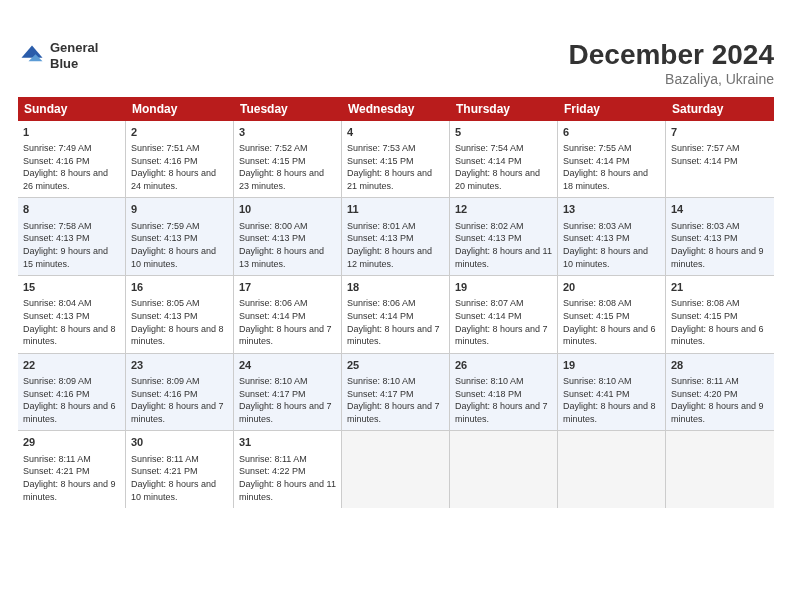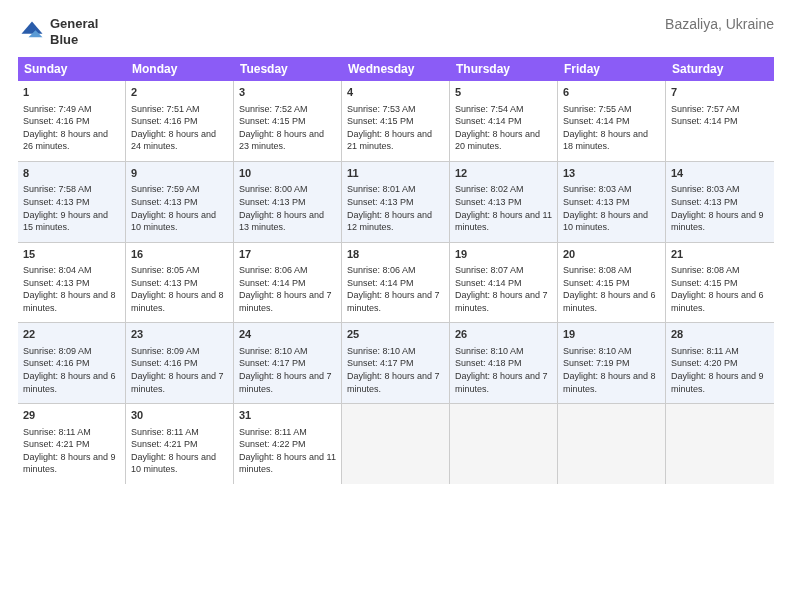--- a/index.html
+++ b/index.html
@@ -9,20 +9,21 @@
       width: 792px;
       height: 612px;
       overflow: hidden;
     }
     .page {
       width: 792px;
       height: 496px;
       padding: 16px 18px 12px 18px;
       display: flex;
       flex-direction: column;
+      margin-top: 24px;
     }
     .header {
       display: flex;
       justify-content: space-between;
       align-items: flex-start;
       margin-bottom: 10px;
     }
     .logo {
       display: flex;
       align-items: center;
@@ -52,21 +53,21 @@
       color: #737373;
     }
     .calendar {
       flex: 1;
       display: flex;
       flex-direction: column;
     }
     .cal-header {
       display: grid;
       grid-template-columns: repeat(7, 1fr);
-      background: #8b5cf6;
+      background: #b91c1c;
     }
     .cal-header-cell {
       color: #fff;
       font-size: 12px;
       font-weight: bold;
       padding: 5px 6px;
       text-align: left;
     }
     .cal-body {
       display: flex;
@@ -116,20 +117,21 @@
       <svg class="logo-icon" viewBox="0 0 32 32">
         <polygon points="16,4 28,18 4,18" fill="#2a5caa"></polygon>
         <polygon points="20,14 28,22 12,22" fill="#5b9bd5"></polygon>
       </svg>
       <div class="logo-text">
         <div>General</div>
         <div>Blue</div>
       </div>
     </div>
     <div class="title-block">
+      <div class="main-title">December 2024</div>
       <div class="subtitle">Bazaliya, Ukraine</div>
     </div>
   </div>
 
   <div class="calendar">
     <div class="cal-header" id="cal-header">
         <div class="cal-header-cell">Sunday</div>
         <div class="cal-header-cell">Monday</div>
         <div class="cal-header-cell">Tuesday</div>
         <div class="cal-header-cell">Wednesday</div>
@@ -164,21 +166,21 @@
           <div class="cal-cell"><span class="day-num">19</span><span>Sunrise: 8:07 AM</span><br><span>Sunset: 4:14 PM</span><br><span>Daylight: 8 hours and 7 minutes.</span></div>
           <div class="cal-cell"><span class="day-num">20</span><span>Sunrise: 8:08 AM</span><br><span>Sunset: 4:15 PM</span><br><span>Daylight: 8 hours and 6 minutes.</span></div>
           <div class="cal-cell"><span class="day-num">21</span><span>Sunrise: 8:08 AM</span><br><span>Sunset: 4:15 PM</span><br><span>Daylight: 8 hours and 6 minutes.</span></div>
         </div>
         <div class="cal-row">
           <div class="cal-cell"><span class="day-num">22</span><span>Sunrise: 8:09 AM</span><br><span>Sunset: 4:16 PM</span><br><span>Daylight: 8 hours and 6 minutes.</span></div>
           <div class="cal-cell"><span class="day-num">23</span><span>Sunrise: 8:09 AM</span><br><span>Sunset: 4:16 PM</span><br><span>Daylight: 8 hours and 7 minutes.</span></div>
           <div class="cal-cell"><span class="day-num">24</span><span>Sunrise: 8:10 AM</span><br><span>Sunset: 4:17 PM</span><br><span>Daylight: 8 hours and 7 minutes.</span></div>
           <div class="cal-cell"><span class="day-num">25</span><span>Sunrise: 8:10 AM</span><br><span>Sunset: 4:17 PM</span><br><span>Daylight: 8 hours and 7 minutes.</span></div>
           <div class="cal-cell"><span class="day-num">26</span><span>Sunrise: 8:10 AM</span><br><span>Sunset: 4:18 PM</span><br><span>Daylight: 8 hours and 7 minutes.</span></div>
-          <div class="cal-cell"><span class="day-num">19</span><span>Sunrise: 8:10 AM</span><br><span>Sunset: 7:19 PM</span><br><span>Daylight: 8 hours and 8 minutes.</span></div>
+          <div class="cal-cell"><span class="day-num">19</span><span>Sunrise: 8:10 AM</span><br><span>Sunset: 4:41 PM</span><br><span>Daylight: 8 hours and 8 minutes.</span></div>
           <div class="cal-cell"><span class="day-num">28</span><span>Sunrise: 8:11 AM</span><br><span>Sunset: 4:20 PM</span><br><span>Daylight: 8 hours and 9 minutes.</span></div>
         </div>
         <div class="cal-row">
           <div class="cal-cell"><span class="day-num">29</span><span>Sunrise: 8:11 AM</span><br><span>Sunset: 4:21 PM</span><br><span>Daylight: 8 hours and 9 minutes.</span></div>
           <div class="cal-cell"><span class="day-num">30</span><span>Sunrise: 8:11 AM</span><br><span>Sunset: 4:21 PM</span><br><span>Daylight: 8 hours and 10 minutes.</span></div>
           <div class="cal-cell"><span class="day-num">31</span><span>Sunrise: 8:11 AM</span><br><span>Sunset: 4:22 PM</span><br><span>Daylight: 8 hours and 11 minutes.</span></div>
           <div class="cal-cell empty"></div>
           <div class="cal-cell empty"></div>
           <div class="cal-cell empty"></div>
           <div class="cal-cell empty"></div>

